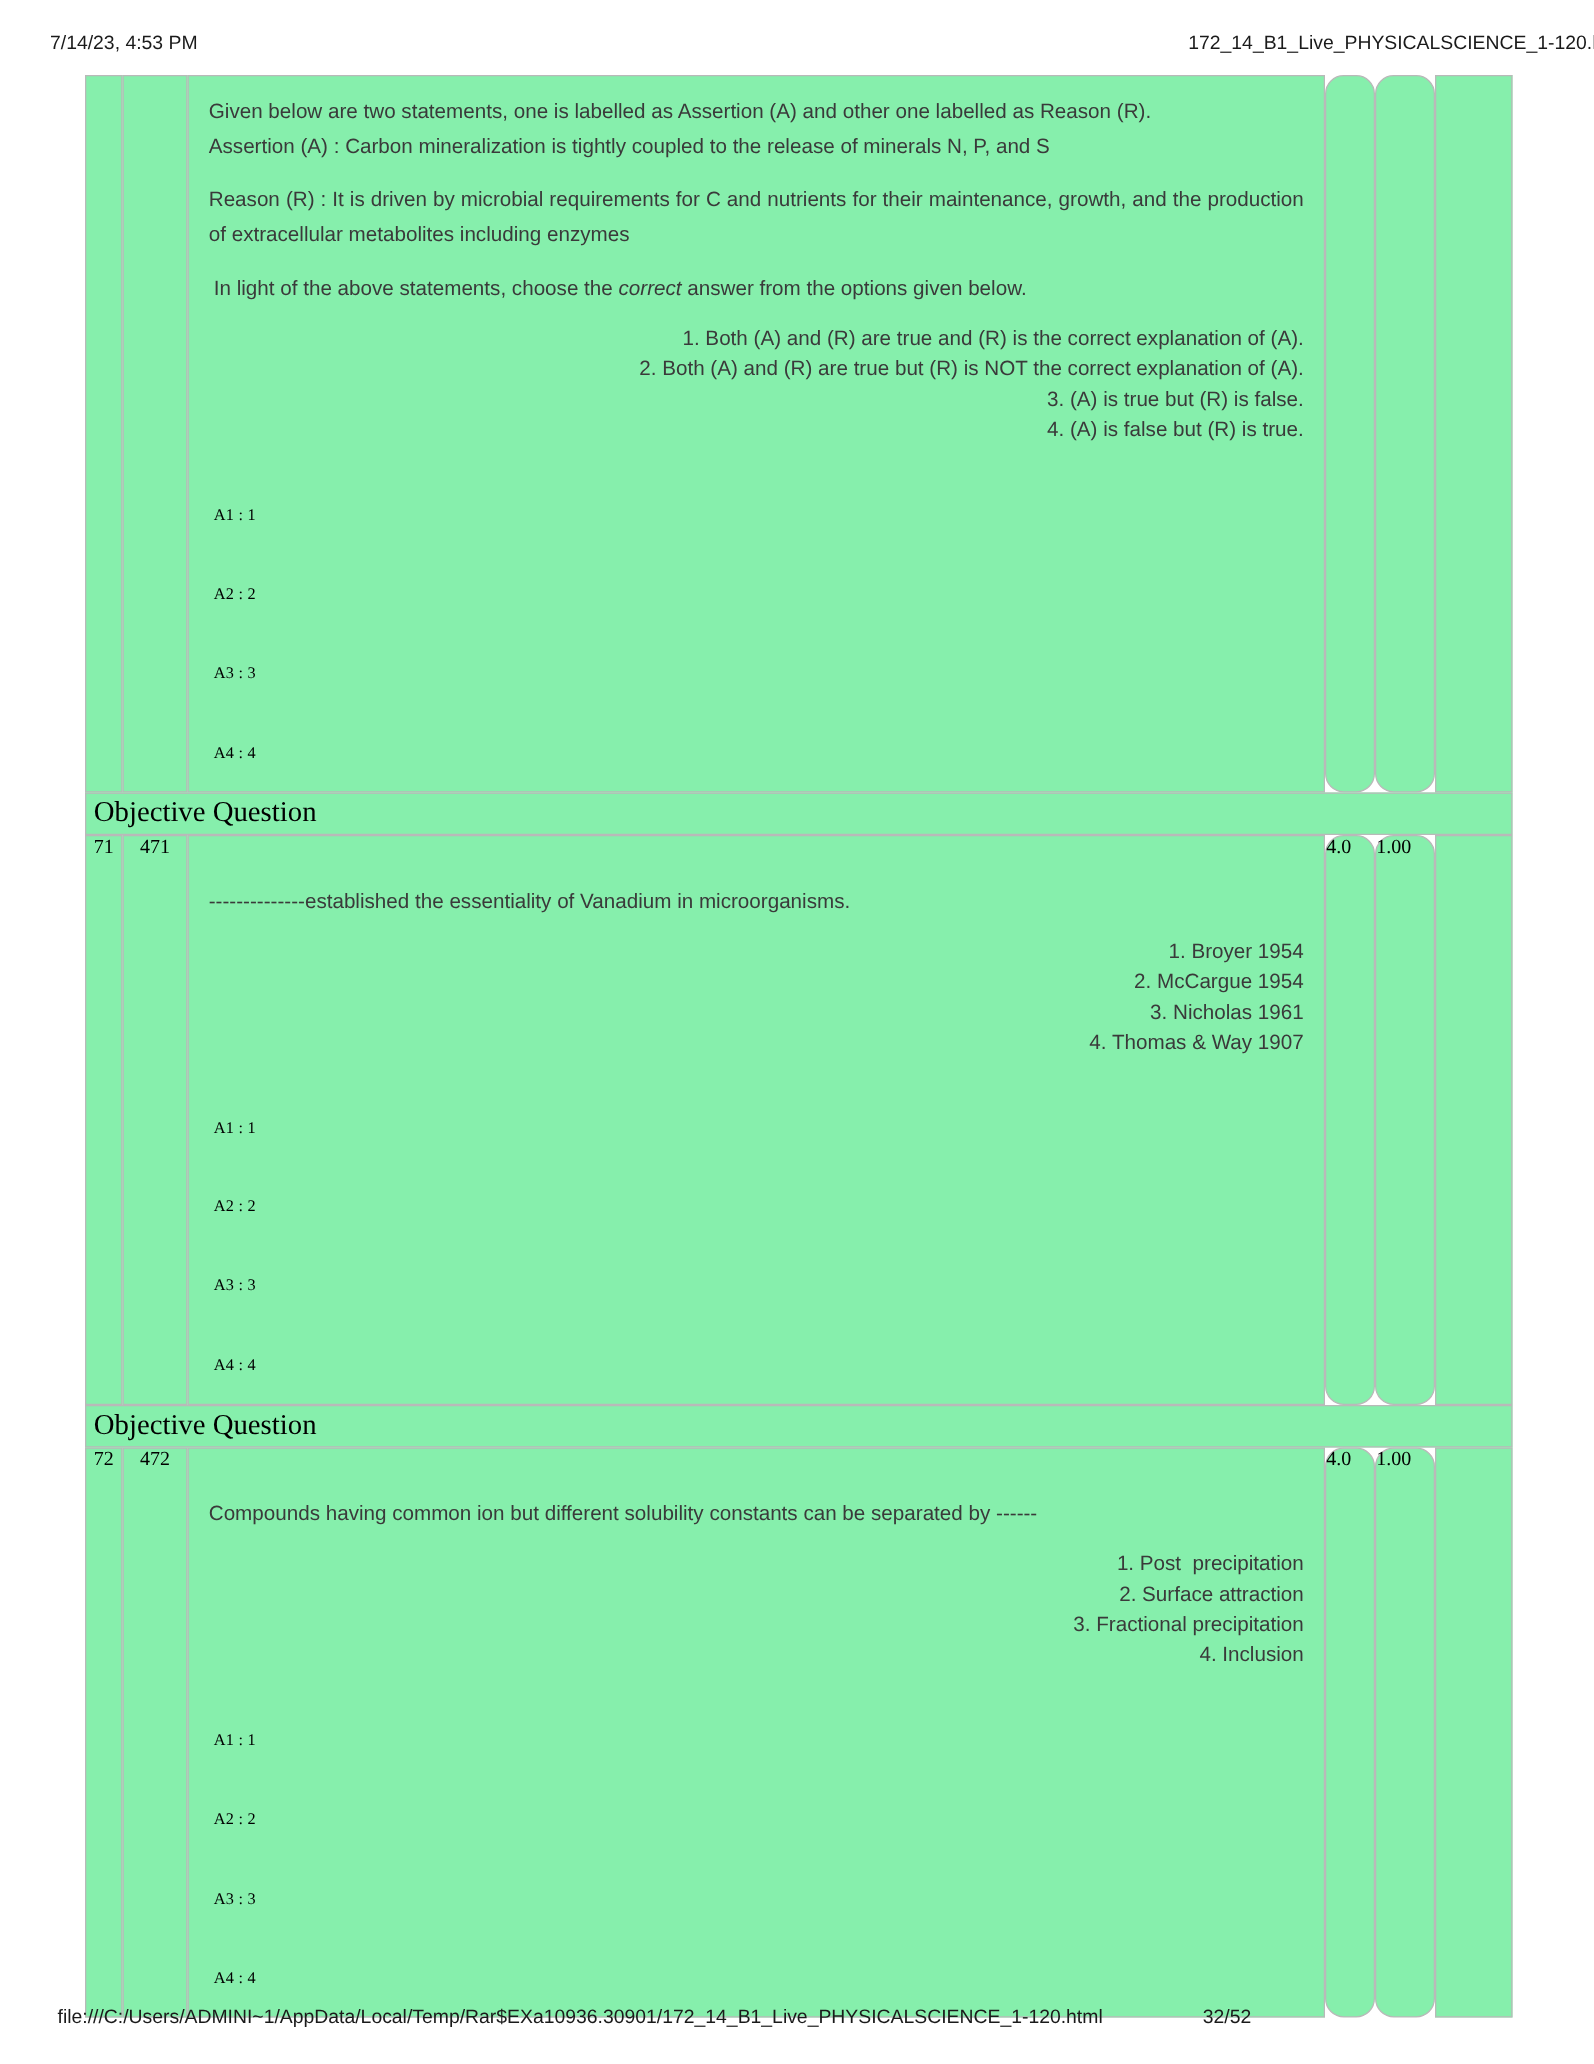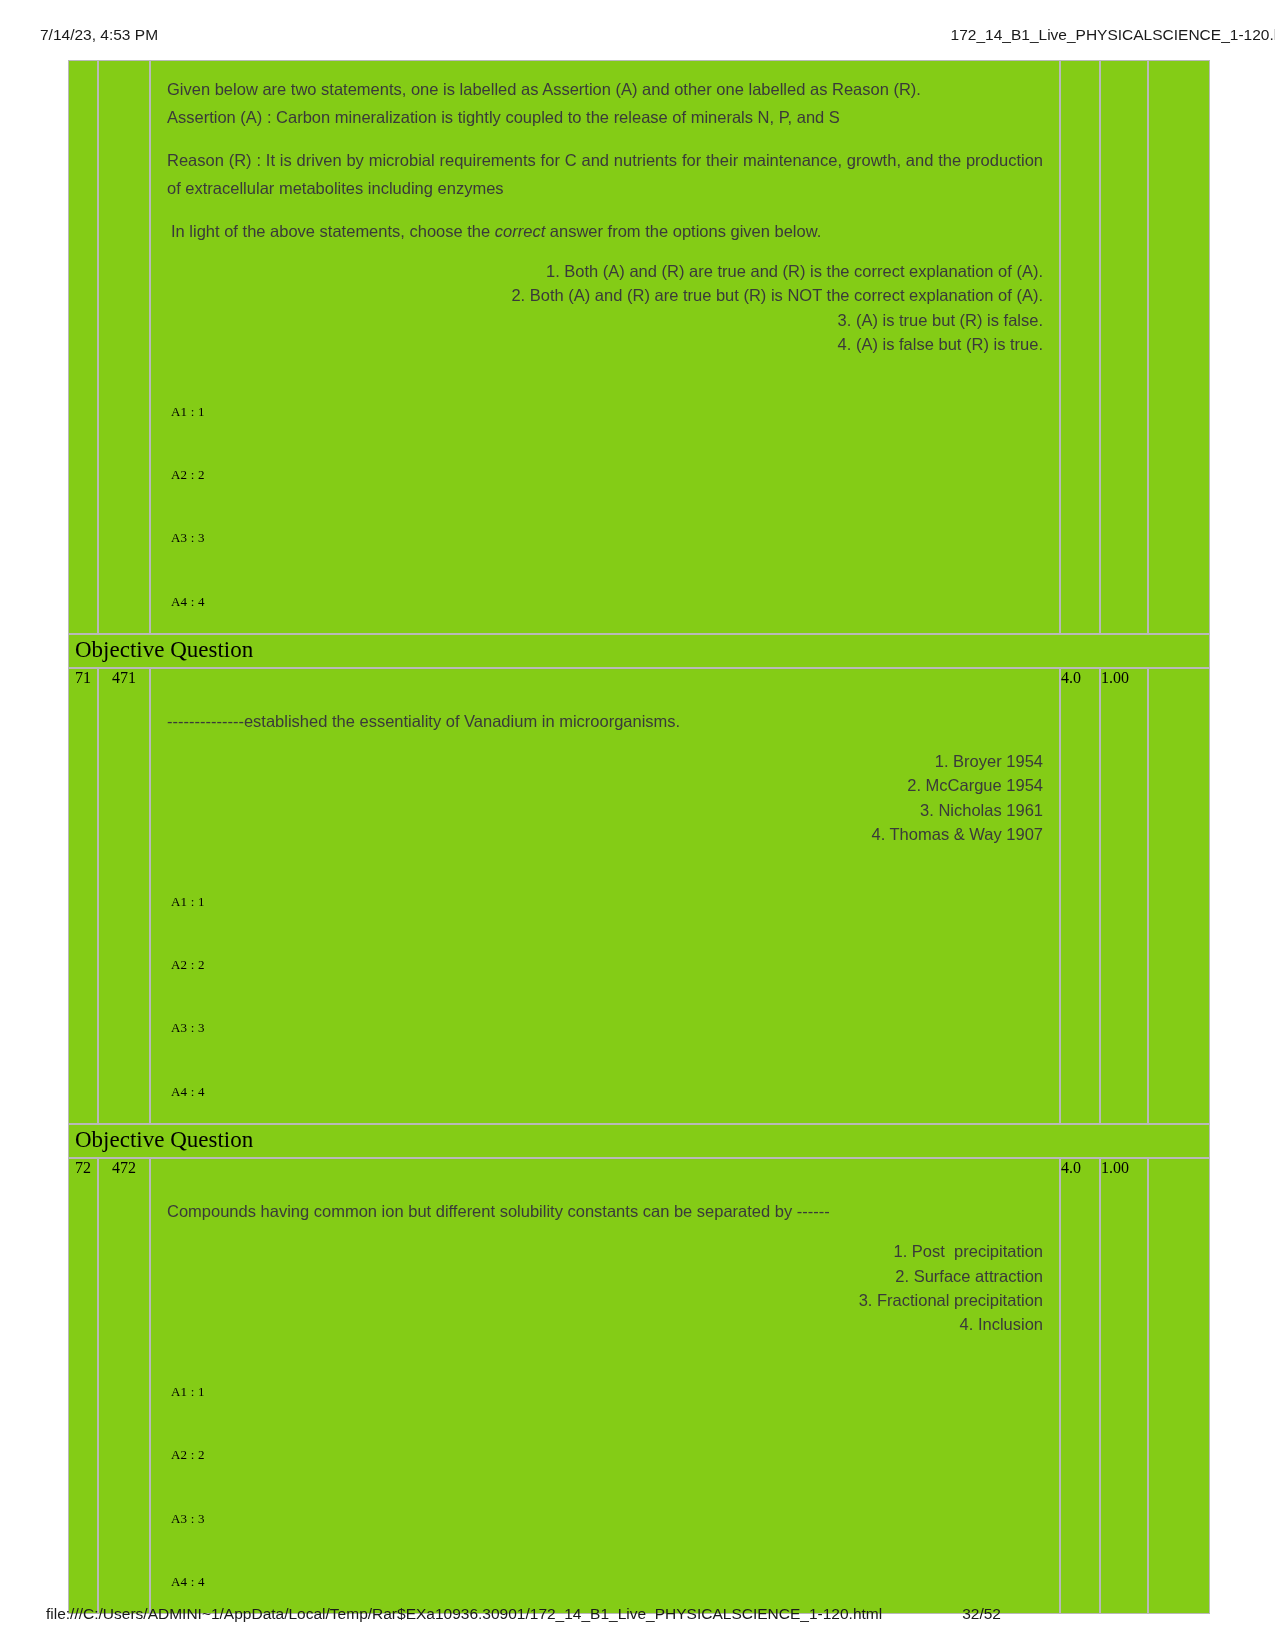--- a/index.html
+++ b/index.html
@@ -79,21 +79,21 @@
     width: 100%;
     border-collapse: separate;
     border-spacing: 0;
     table-layout: fixed;
   }
 
   .qtable td {
     border: 1px solid #b9b9b9;
     vertical-align: top;
     padding: 0;
-    background: #84cc16;
+    background: #86efac;
   }
 
   
   col.c-num   { width: 30px; }
   col.c-code  { width: 52px; }
   col.c-body  { width: 910px; }
   col.c-mark  { width: 40px; }
   col.c-neg   { width: 48px; }
   col.c-pad   { width: 62px; }
 
@@ -103,20 +103,21 @@
     padding: 2px 0 0 4px;
     color: #000;
     text-align: center;
   }
   .cell-mark, .cell-neg {
     font-family: "Liberation Serif", "DejaVu Serif", serif;
     font-size: 16px;
     padding: 2px 0 0 4px;
     color: #000;
     text-align: left;
+    border-radius: 15px;
   }
   .cell-pad {
     border-top: 1px solid #b9b9b9 !important;
     border-bottom: 1px solid #b9b9b9 !important;
     border-left: 1px solid #b9b9b9 !important;
     border-right: 1px solid #b9b9b9 !important;
   }
 
   
   .section-row td {

